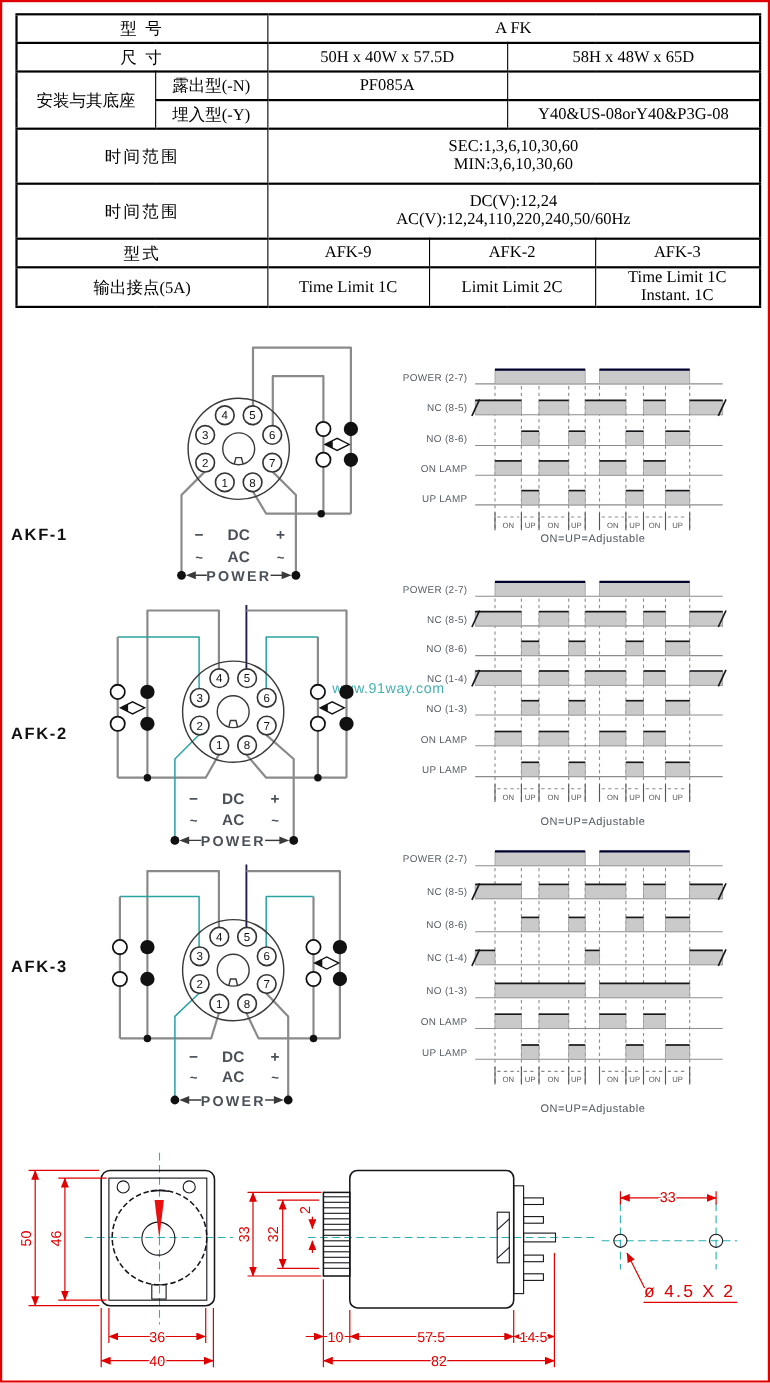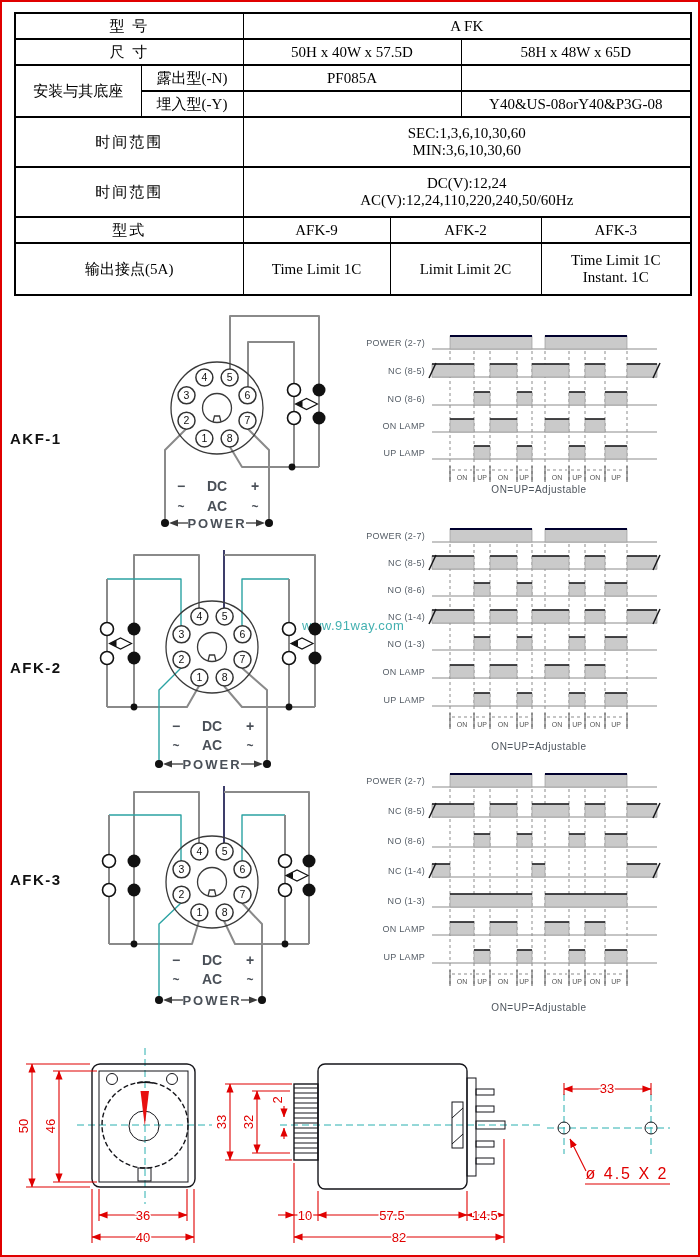--- a/index.html
+++ b/index.html
@@ -2,21 +2,21 @@
 <html><head>
 <meta charset="utf-8">
 <style>
   html,body{margin:0;padding:0;background:#fff;}
   .page{position:relative;width:700px;height:1257px;background:#fff;border:2px solid #e00000;box-sizing:border-box;overflow:hidden;font-family:"Liberation Sans",sans-serif;}
   
   table.spec{position:absolute;left:12px;top:10px;width:676px;border-collapse:collapse;table-layout:fixed;border:2px solid #000;}
   table.spec td{border:1px solid #000;border-top:2px solid #000;border-bottom:2px solid #000;text-align:center;vertical-align:middle;padding:0;font-family:"Liberation Serif",serif;font-size:15px;color:#000;overflow:hidden;}
   td.lab{letter-spacing:2px;}
   td.sm{letter-spacing:0;}
-  tr.h26{height:26px}tr.h50{height:50px}tr.h52{height:52px}
+  tr.h26{height:26px}tr.h50{height:50px}tr.h52{height:36px}
   
   .mlabel{position:absolute;left:8px;font-weight:bold;font-size:15px;letter-spacing:1.5px;color:#111;}
   .watermark{position:absolute;left:300px;top:616px;font-size:13px;color:#2fa8a8;opacity:.9;letter-spacing:.5px;}
   
   svg#gfx{position:absolute;left:0;top:0;}
   .wg{stroke:#8a8a8a;stroke-width:2;fill:none;stroke-linejoin:round;}
   .wt{stroke:#2ba3a3;stroke-width:1.4;fill:none;stroke-linejoin:round;}
   .wn{stroke:#1c1c50;stroke-width:1.7;fill:none;stroke-linejoin:round;}
   .sock{stroke:#3a3a3a;stroke-width:1.3;fill:none;}
   .pin{stroke:#333;stroke-width:1.5;fill:#fff;}
@@ -107,21 +107,21 @@
       <td>Time Limit 1C</td>
       <td colspan="2">Limit Limit 2C</td>
       <td>
         <div>Time Limit 1C</div>
         <div>Instant. 1C</div>
       </td>
     </tr>
   </tbody>
     </table>
 
-  <div class="mlabel" style="top:428px">AKF-1</div>
+  <div class="mlabel" style="top:476px">AKF-1</div>
   <div class="mlabel" style="top:657px">AFK-2</div>
   <div class="mlabel" style="top:869px">AFK-3</div>
 
   <div class="watermark">www.91way.com</div>
 
   <svg id="gfx" width="700" height="1257" viewBox="0 0 700 1257">
     <defs>
       <marker id="ar" viewBox="0 0 10 8" refX="9.5" refY="4" markerWidth="9" markerHeight="7.2" orient="auto-start-reverse" markerUnits="userSpaceOnUse">
         <path d="M0 0 L10 4 L0 8 z" fill="#e00000"></path>
       </marker>

